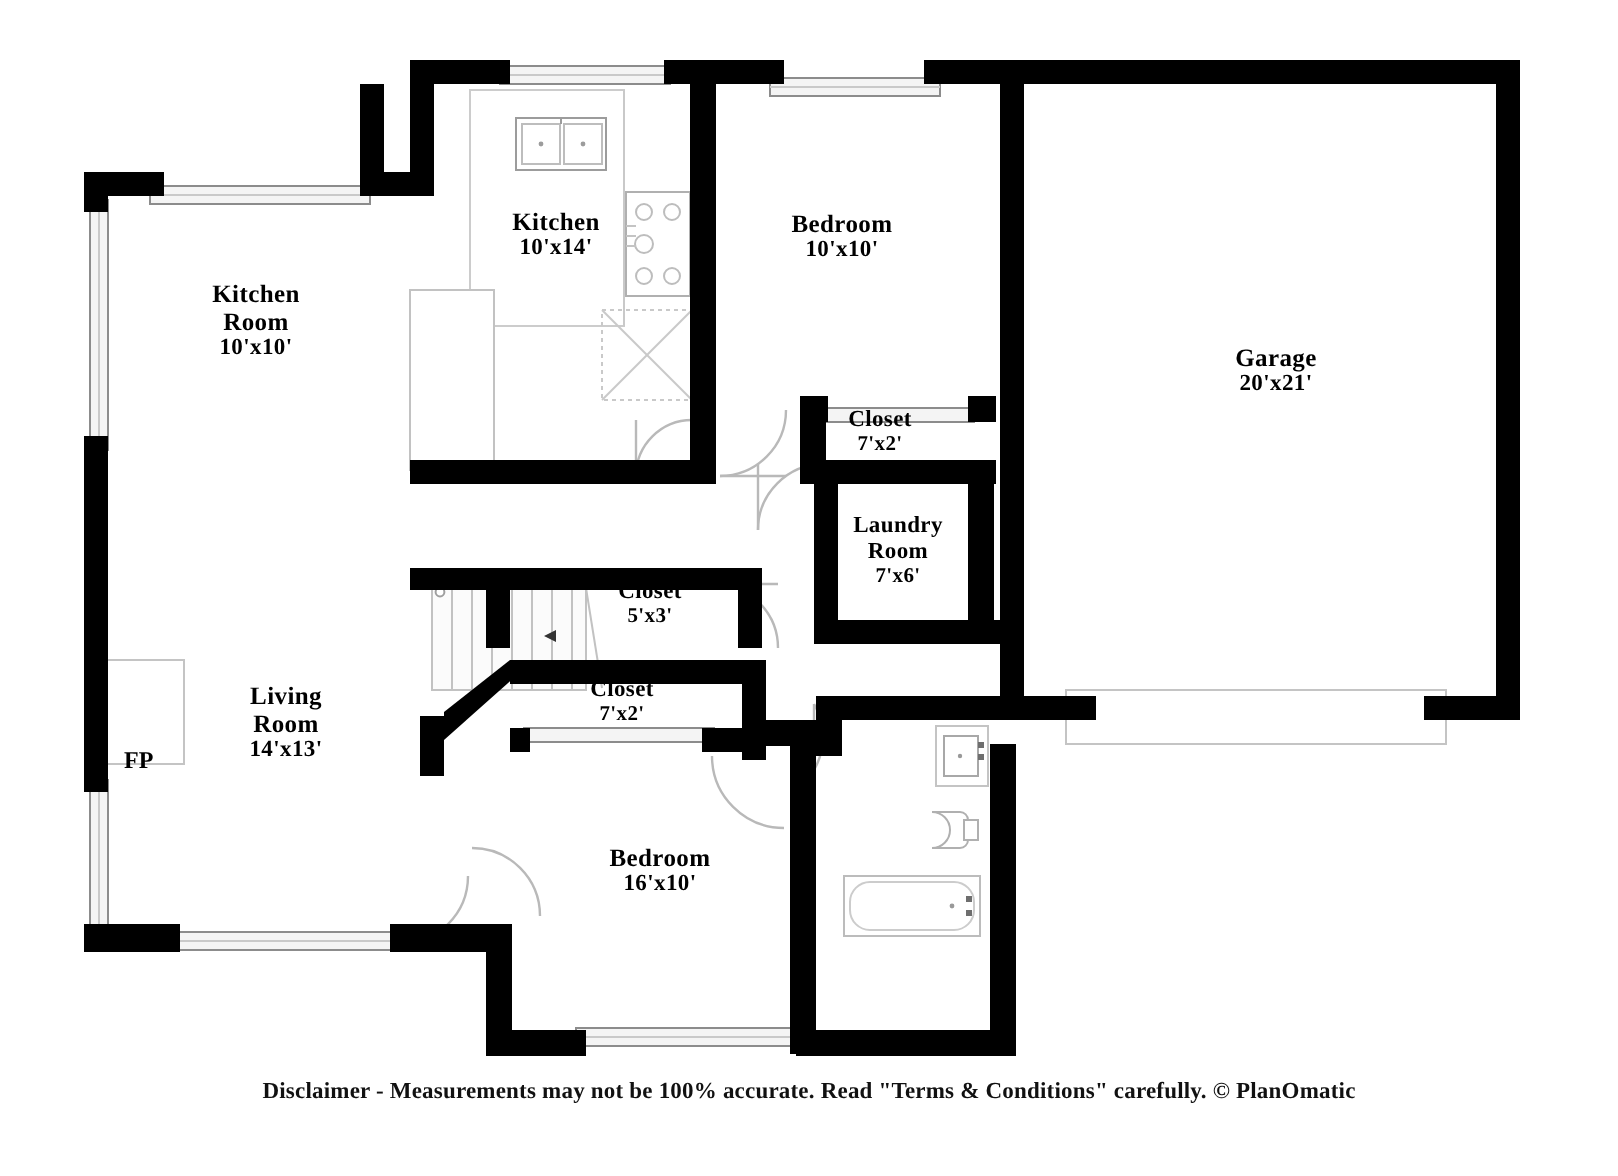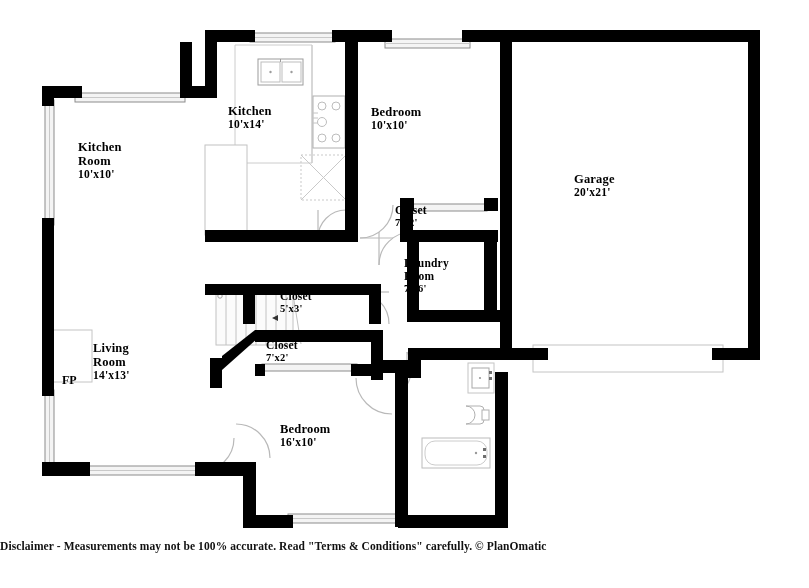--- a/index.html
+++ b/index.html
@@ -19,21 +19,21 @@
     height: 588px;
     background: #ffffff;
   }
   #floorplan-svg {
     position: absolute;
     left: 0;
     top: 0;
   }
   .room-label {
     position: absolute;
-    text-align: left;
+    text-align: center;
     font-family: "Liberation Serif", serif;
     font-weight: bold;
     color: #000000;
     line-height: 1.12;
     white-space: nowrap;
     letter-spacing: 0.2px;
   }
   .room-name { font-size: 12.5px; display: block; }
   .room-dims { font-size: 11.5px; display: block; }
   .small-label .room-name { font-size: 11.5px; }
@@ -43,21 +43,21 @@
     font-family: "Liberation Serif", serif;
     font-weight: bold;
     font-size: 12px;
     color: #000000;
   }
   #disclaimer {
     position: absolute;
     left: 0;
     right: 0;
     top: 540px;
-    text-align: left;
+    text-align: center;
     font-family: "Liberation Serif", serif;
     font-size: 11.5px;
     font-weight: bold;
     color: #111111;
     letter-spacing: 0.1px;
   }
 </style>
 </head>
 <body>
 
@@ -272,21 +272,21 @@
   <div class="room-label" style="left:228px; top:104px; width:100px;">
     <span class="room-name">Kitchen</span>
     <span class="room-dims">10'x14'</span>
   </div>
 
   <div class="room-label" style="left:371px; top:105px; width:100px;">
     <span class="room-name">Bedroom</span>
     <span class="room-dims">10'x10'</span>
   </div>
 
-  <div class="room-label" style="left:574px; top:172px; width:100px;">
+  <div class="room-label" style="left:588px; top:172px; width:100px;">
     <span class="room-name">Garage</span>
     <span class="room-dims">20'x21'</span>
   </div>
 
   <div class="room-label small-label" style="left:395px; top:204px; width:90px;">
     <span class="room-name">Closet</span>
     <span class="room-dims">7'x2'</span>
   </div>
 
   <div class="room-label small-label" style="left:404px; top:257px; width:90px;">

